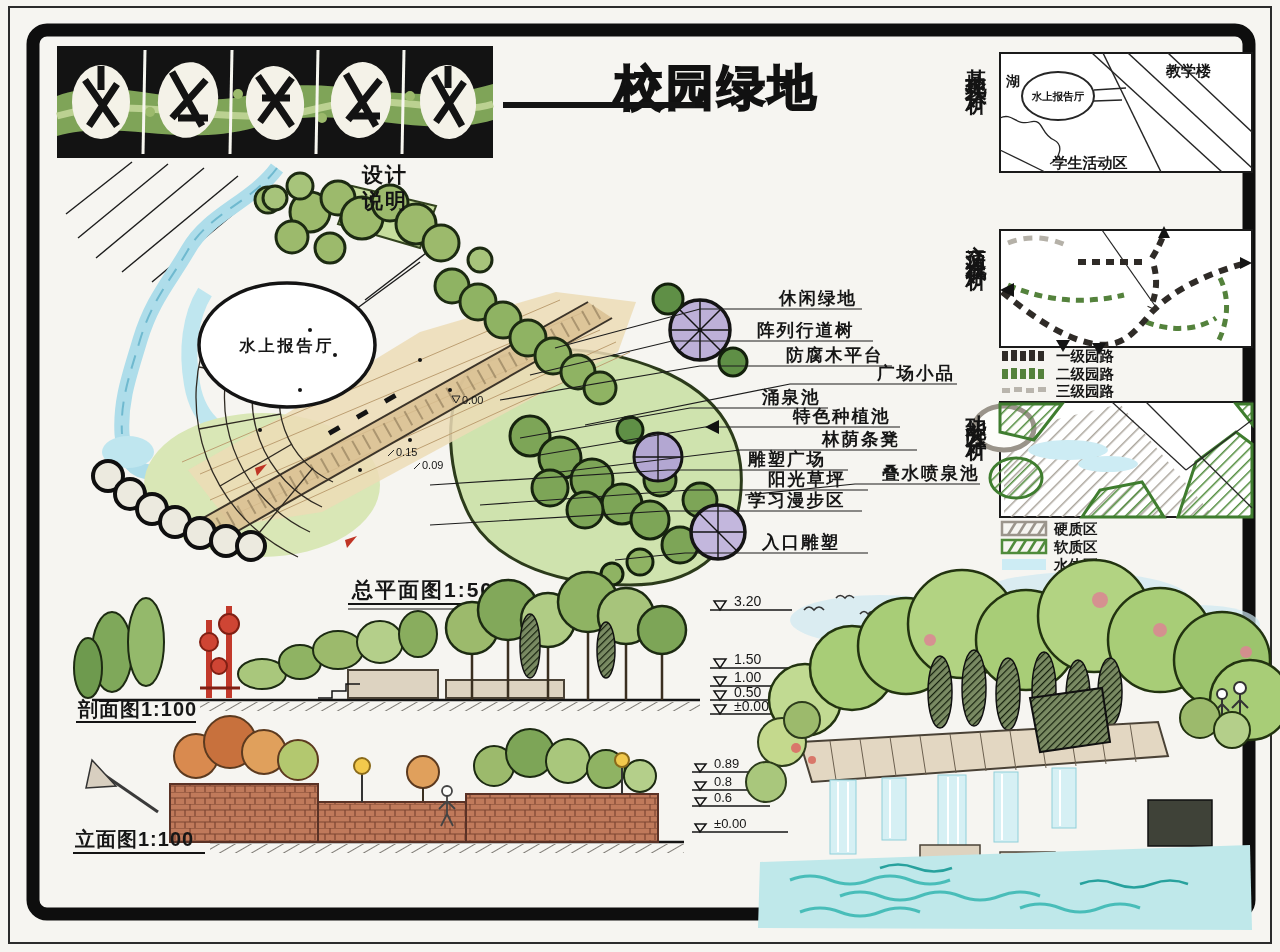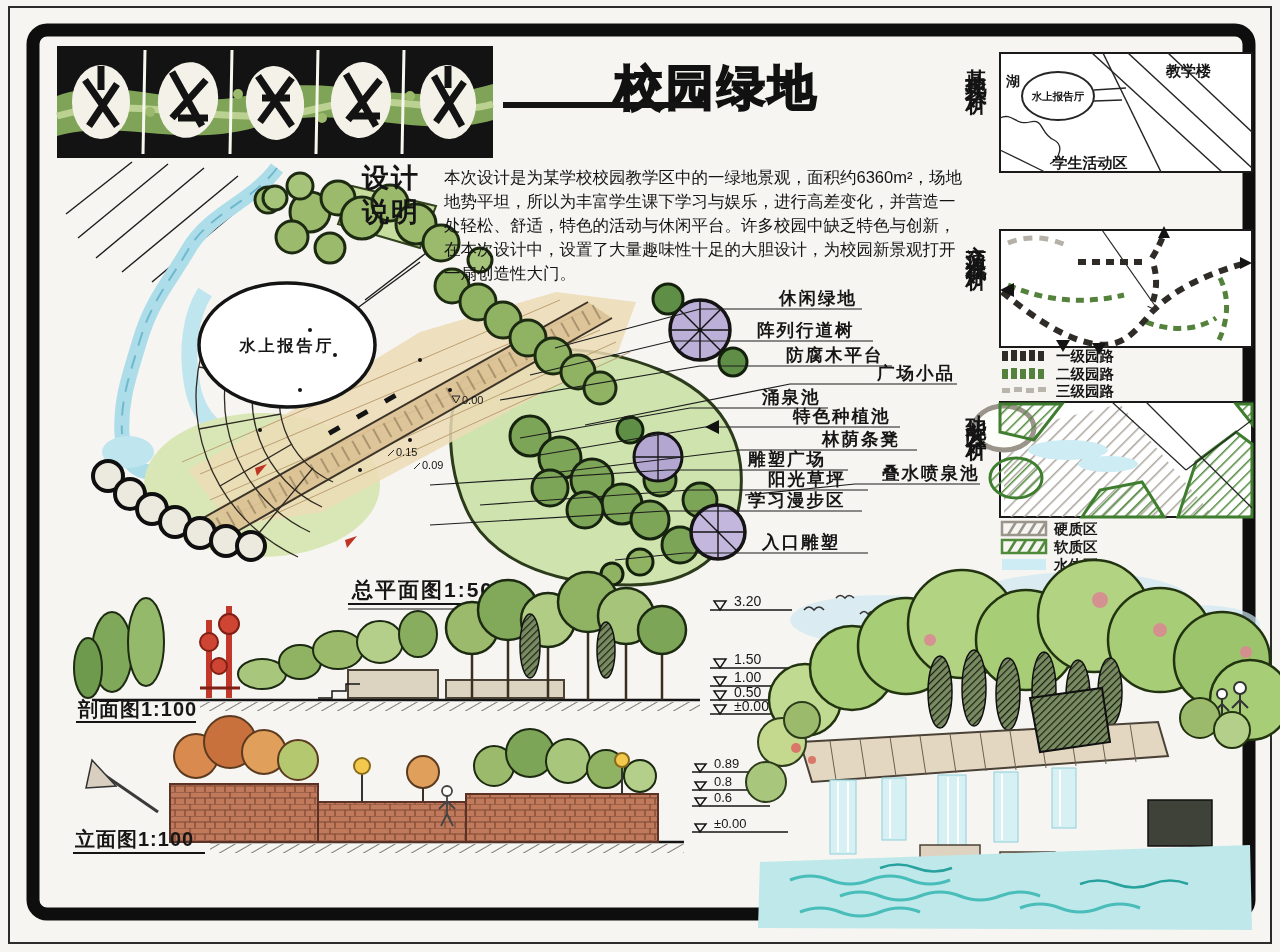--- a/index.html
+++ b/index.html
@@ -6,21 +6,21 @@
   .page{position:relative;width:1280px;height:952px;background:#f6f5f1;overflow:hidden;
         font-family:"Liberation Sans","DejaVu Sans",sans-serif;color:#141414;}
   svg.board{position:absolute;left:0;top:0;}
   svg text{font-family:"Liberation Sans","DejaVu Sans",sans-serif;fill:#161616;}
   .overlay{position:absolute;}
   .main-title{left:503px;top:60px;display:flex;align-items:flex-start;}
   .dash-glyph{display:inline-block;font-weight:900;font-size:62px;width:112px;
               transform:scaleX(3.1);transform-origin:left center;line-height:1.3;}
   .title-text{font-size:48px;font-weight:900;letter-spacing:3px;line-height:1.15;
               -webkit-text-stroke:2px #111;}
-  .notes-heading{left:362px;top:162px;font-size:27px;font-weight:800;white-space:pre-line;
+  .notes-heading{left:362px;top:162px;font-size:21px;font-weight:800;white-space:pre-line;
                  line-height:1.25;letter-spacing:2px;}
   .notes-body{left:444px;top:166px;width:518px;font-size:16.5px;line-height:1.45;font-weight:500;}
   .vtitle{writing-mode:vertical-rl;text-orientation:upright;font-size:21px;font-weight:700;
           letter-spacing:5px;line-height:1;}
   .vt-site{left:966px;top:52px;}
   .vt-circ{left:966px;top:228px;}
   .vt-zone{left:966px;top:398px;}
 </style>
 </head>
 <body>
@@ -558,19 +558,18 @@
   </g>
 </svg>
 
 <div class="overlay main-title">
   <span class="dash-glyph">—</span>
   <span class="title-text">校园绿地</span>
 </div>
 
 <div class="overlay notes-heading">设计
 说明</div>
-<div class="overlay notes-body">本次设计是为某学校校园教学区中的一绿地景观，面积约6360m²，场地地势平坦，所以为丰富学生课下学习与娱乐，进行高差变化，并营造一处轻松、舒适，特色的活动与休闲平台。许多校园中缺乏特色与创新，在本次设计中，设置了大量趣味性十足的大胆设计，为校园新景观打开一扇创造性大门。</div>
 
 <div class="overlay vtitle vt-site">基地现状分析</div>
 <div class="overlay vtitle vt-circ">交通流线分析</div>
 <div class="overlay vtitle vt-zone">功能分区分析</div>
 
 </div>
 
 </body></html>

